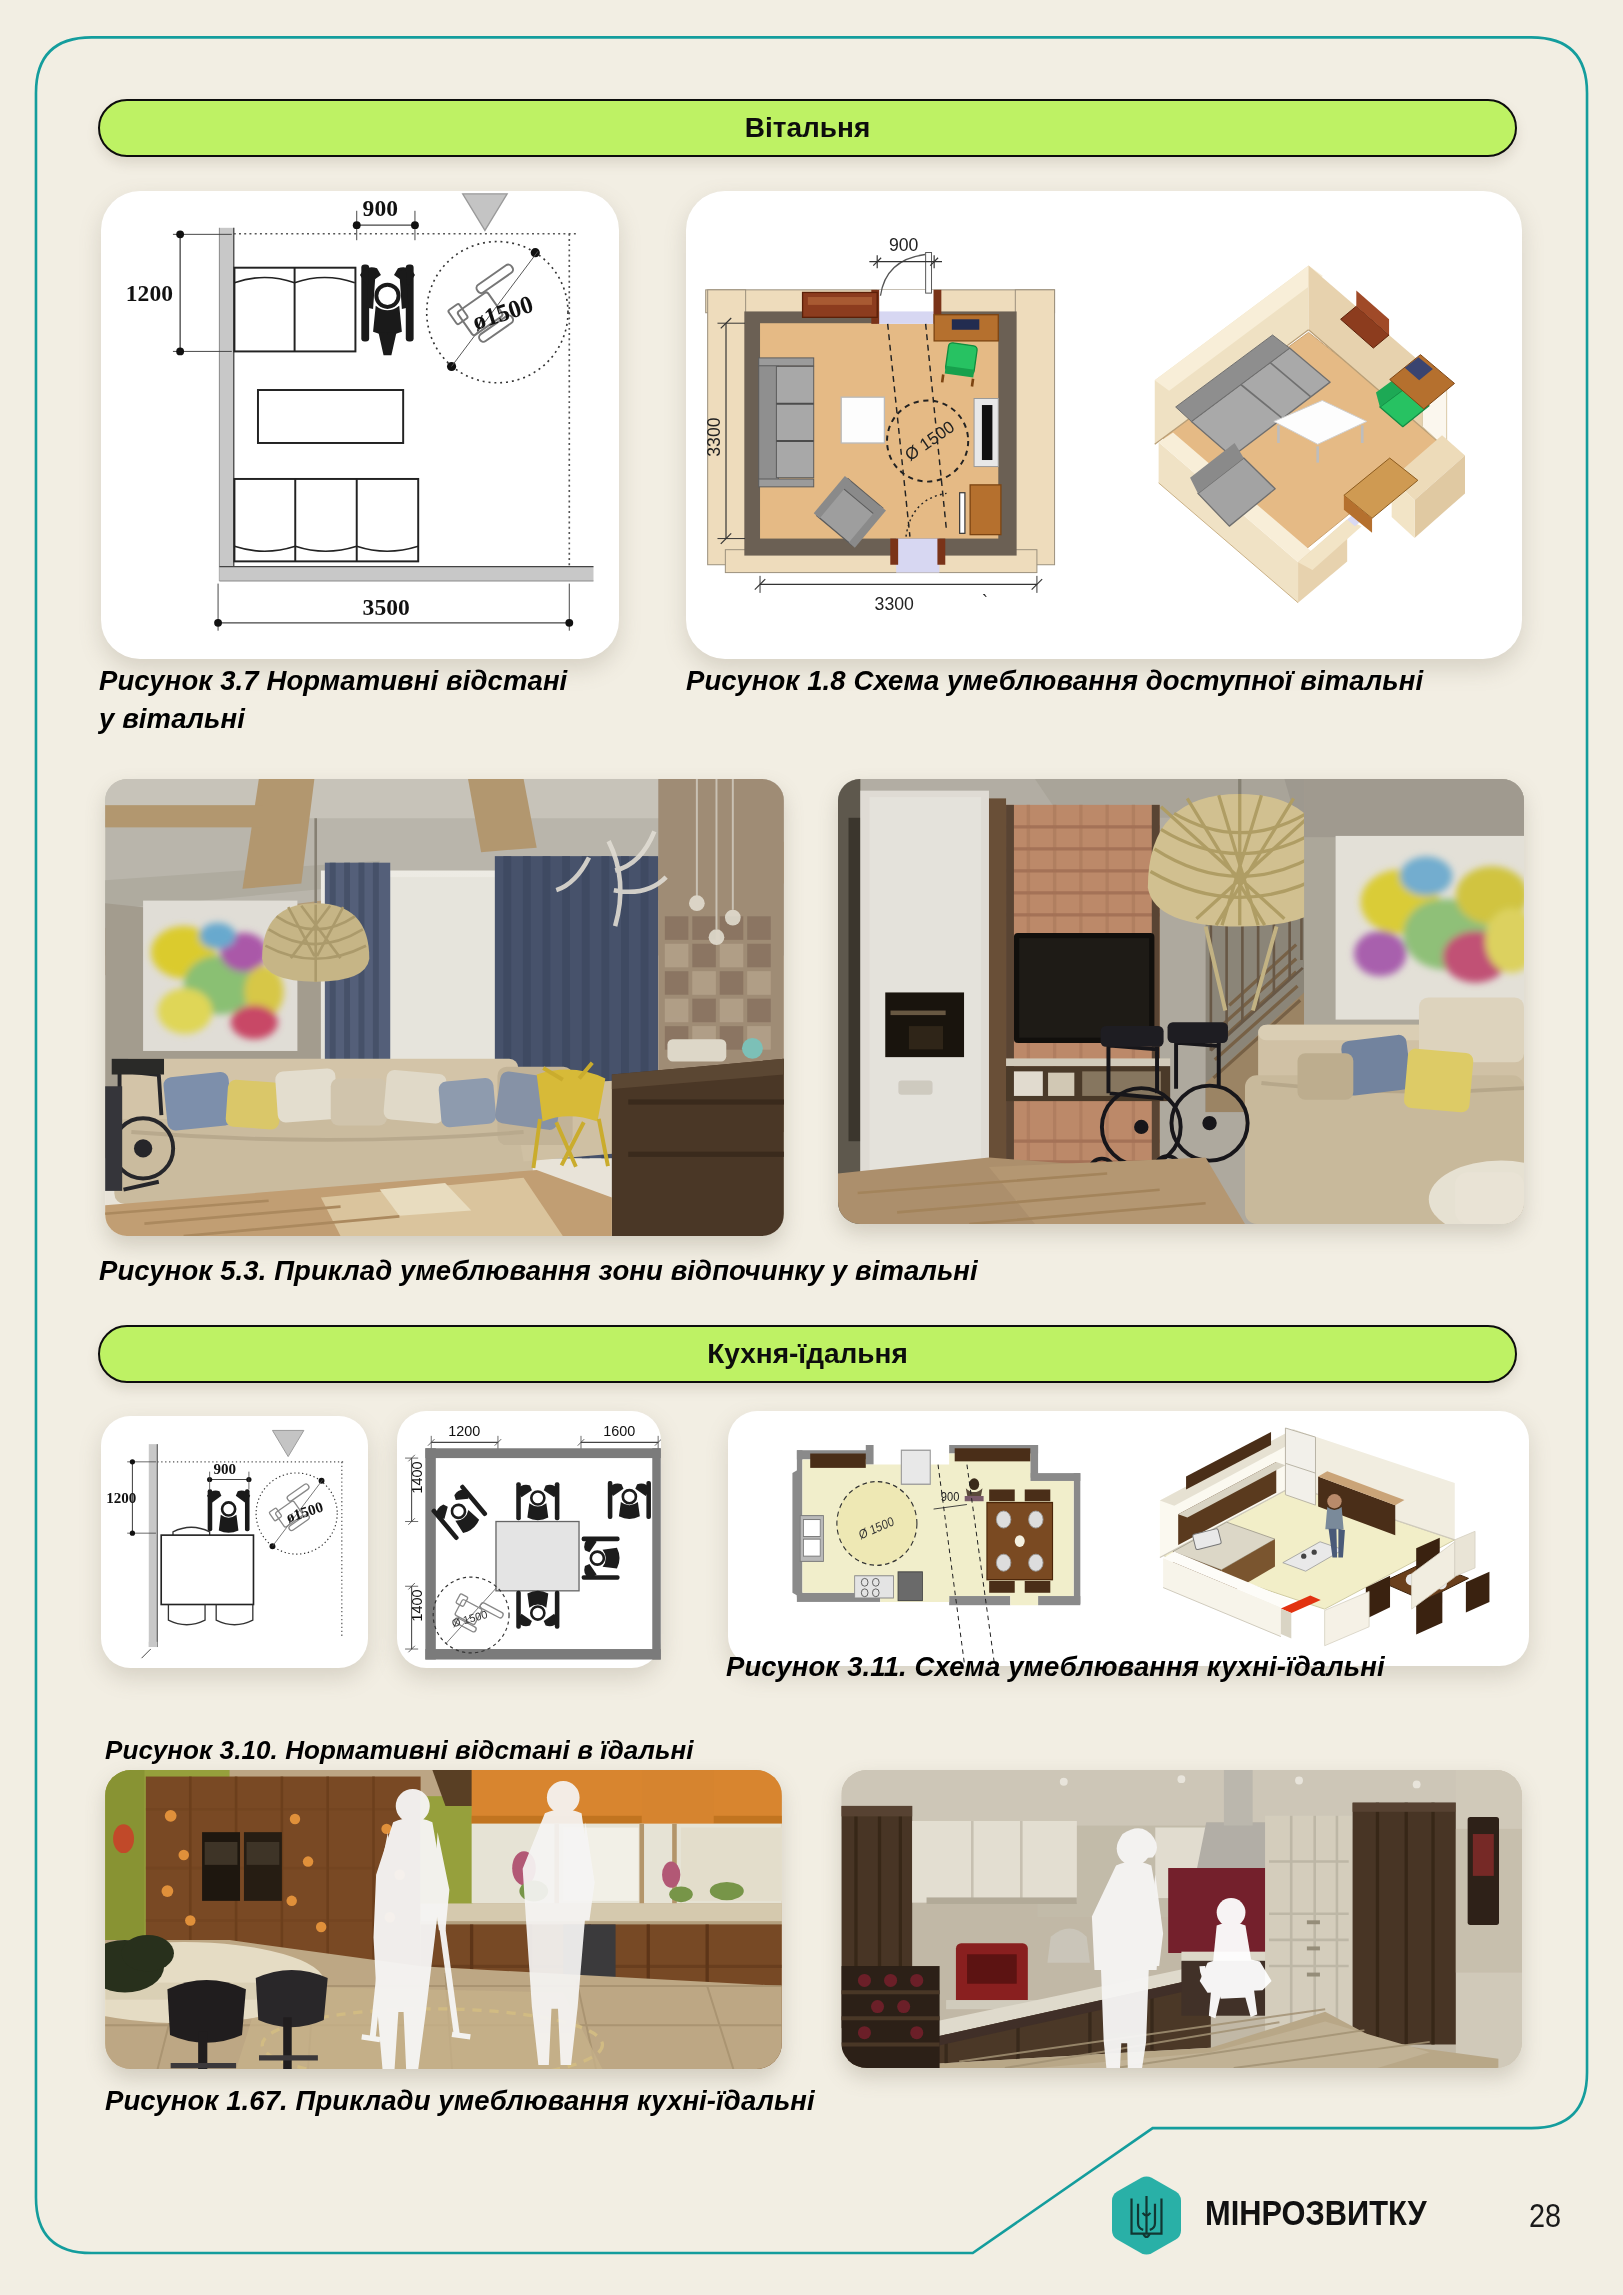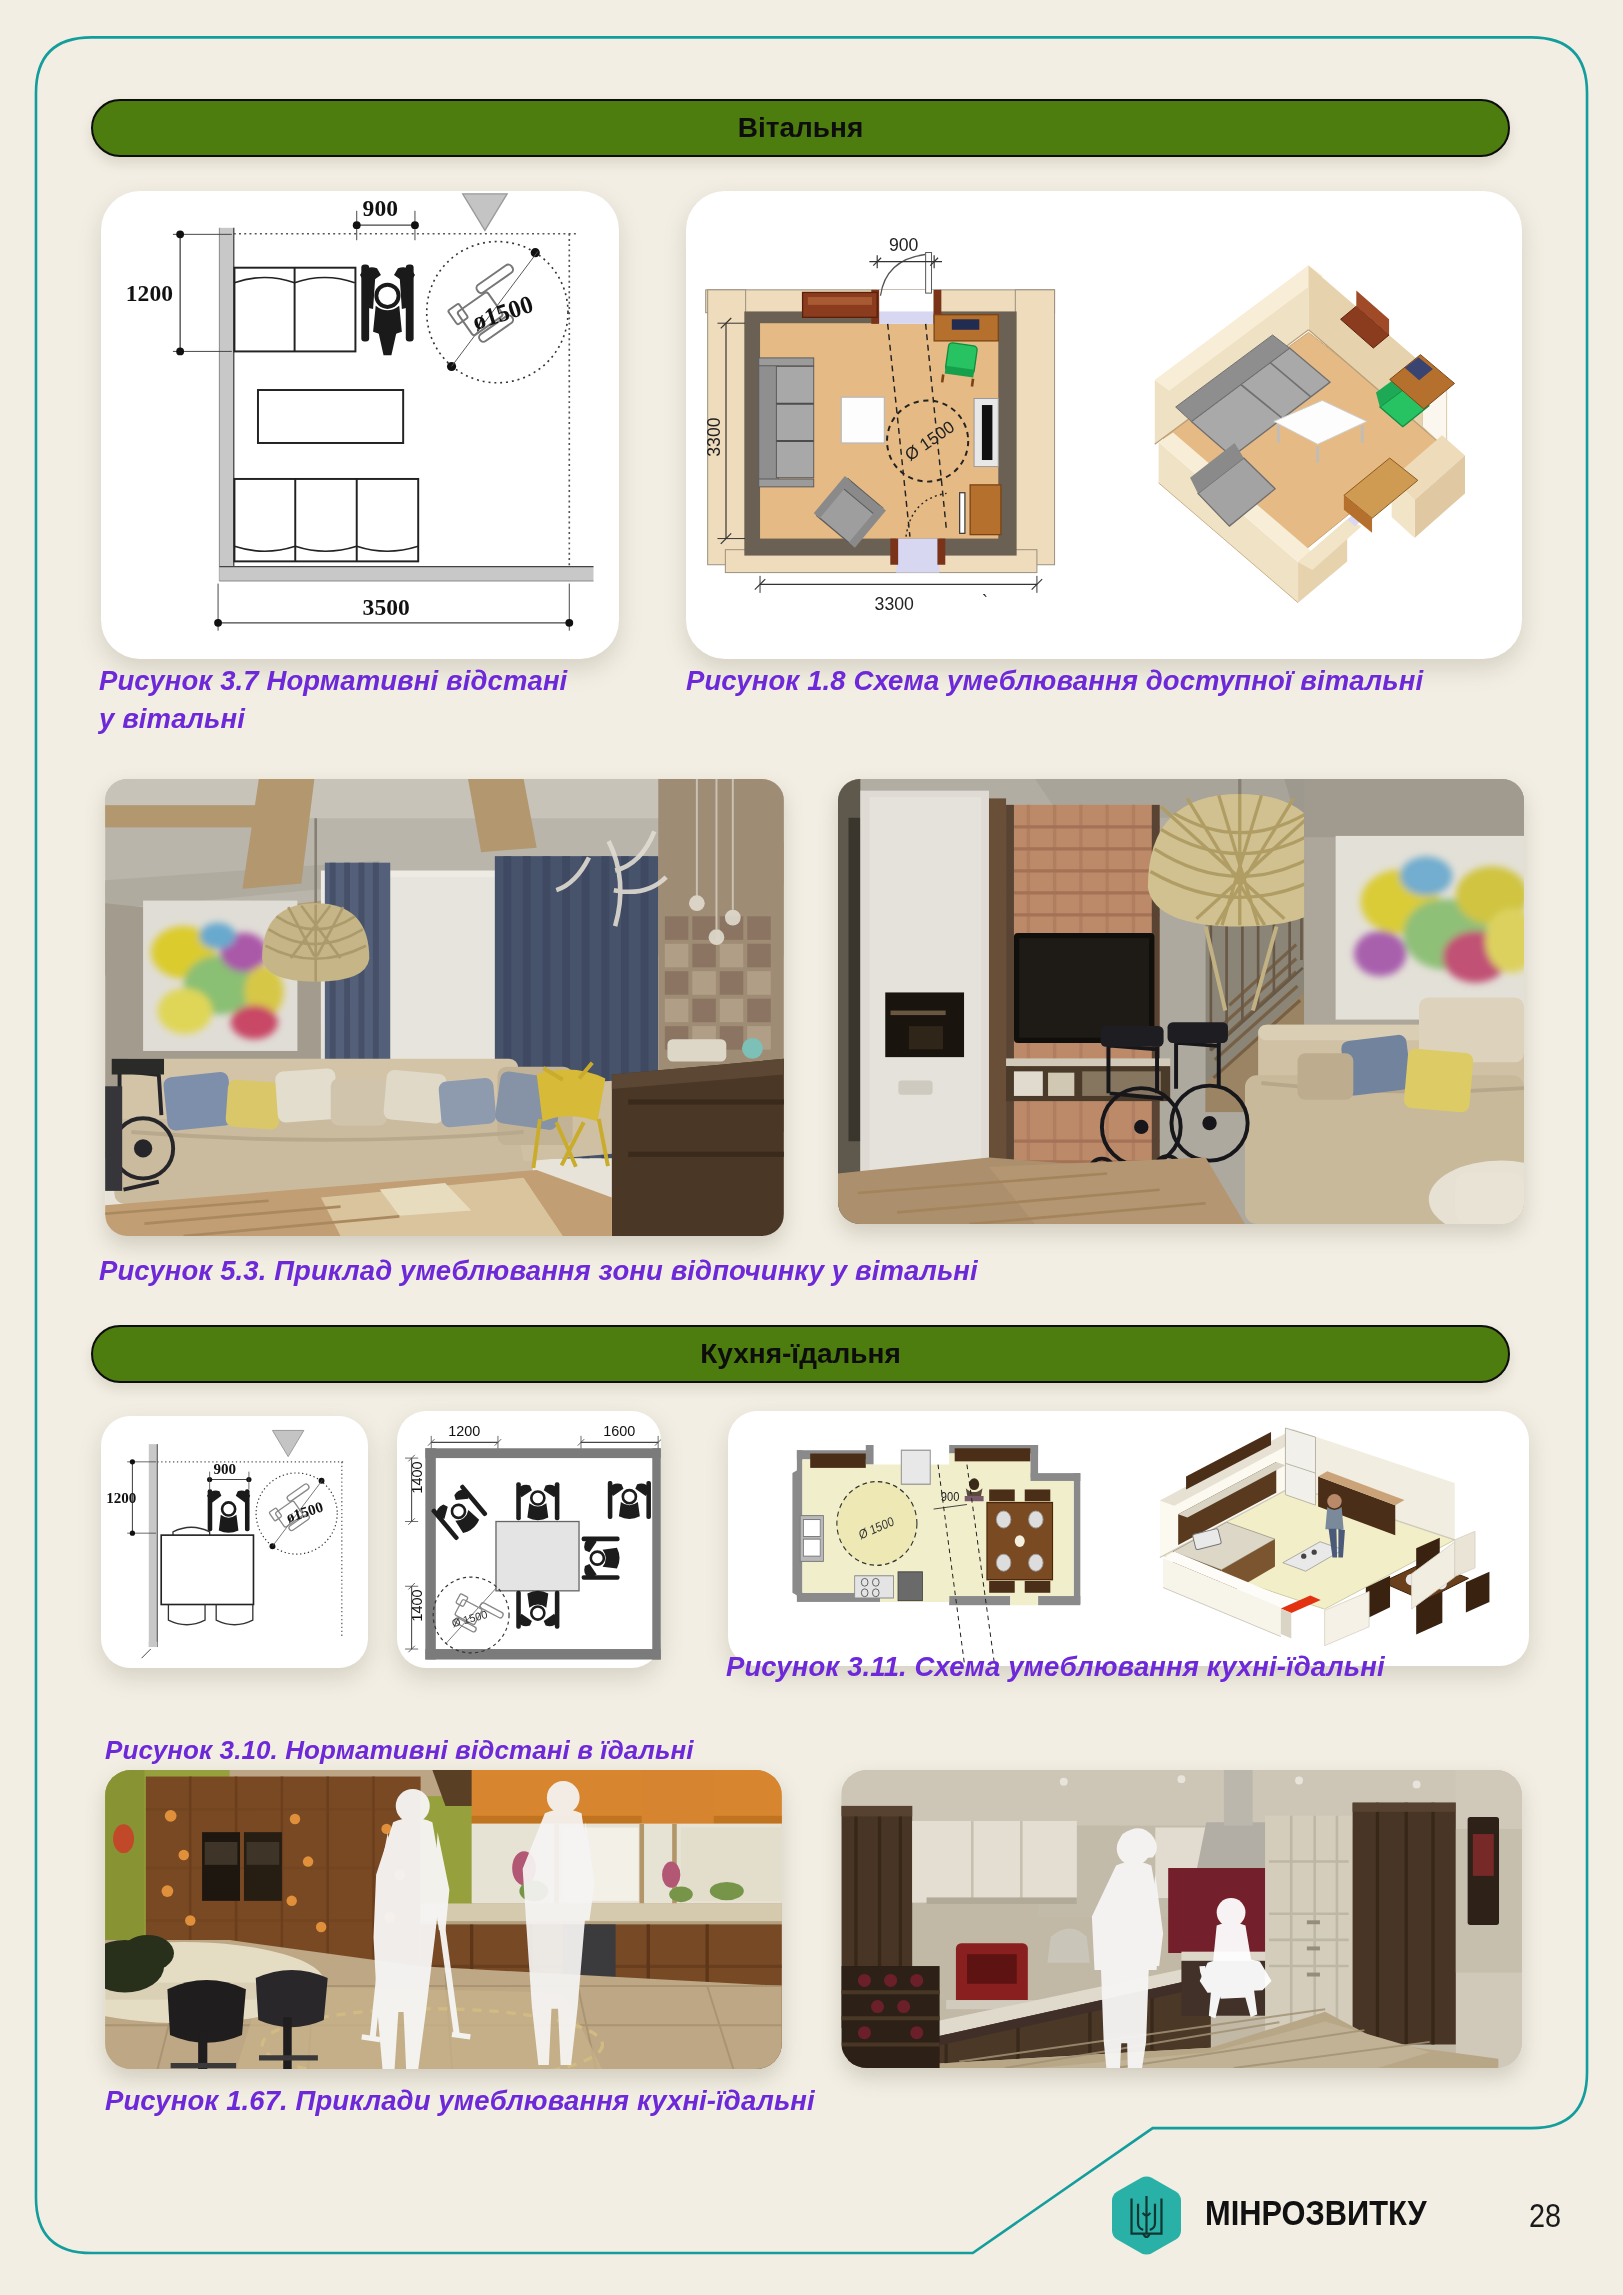--- a/index.html
+++ b/index.html
@@ -1,21 +1,21 @@
 <!DOCTYPE html>
 <html style="font-size:10.5px"><head>
 <meta charset="utf-8">
 <style>
   html,body{margin:0;padding:0;}
   body{width:1623px;height:2295px;background:#f2eee3;font-family:"Liberation Sans",sans-serif;position:relative;overflow:hidden;}
   .abs{position:absolute;}
   .whitebox{position:absolute;background:#ffffff;border-radius:39px;box-shadow:0 9.2px 22px rgba(120,110,90,0.22);}
-  .pill{position:absolute;left:91px;width:1415px;height:54px;border:2.6px solid #0d0d0d;border-radius:31px;background:#4d7c0f;box-shadow:0 6.5px 11.8px rgba(120,110,90,0.18);display:flex;align-items:center;justify-content:center;}
+  .pill{position:absolute;left:98px;width:1415px;height:54px;border:2.6px solid #0d0d0d;border-radius:31px;background:#bef264;box-shadow:0 6.5px 11.8px rgba(120,110,90,0.18);display:flex;align-items:center;justify-content:center;}
   .pill span{font-size:28px;font-weight:bold;color:#0d0d0d;}
-  .cap{position:absolute;font-style:italic;font-size:27.5px;color:#6d28d9;line-height:1.38;letter-spacing:0.1px;font-weight:600;}
+  .cap{position:absolute;font-style:italic;font-size:27.5px;color:#000000;line-height:1.38;letter-spacing:0.1px;font-weight:600;}
 </style>
 </head>
 <body>
 
 <svg class="abs" style="left:0;top:0;" width="1623" height="2295" viewBox="0 0 2481 3508">
   <path d="M 140,57 H 2341 Q 2426,57 2426,142 V 3168 Q 2426,3253 2341,3253 H 1762 L 1487,3444 H 140 Q 55,3444 55,3359 V 142 Q 55,57 140,57 Z" fill="none" stroke="#149d9d" stroke-width="4"></path>
 </svg>
 
 <div class="pill" style="top:99px;">
     <span>Вітальня</span>

